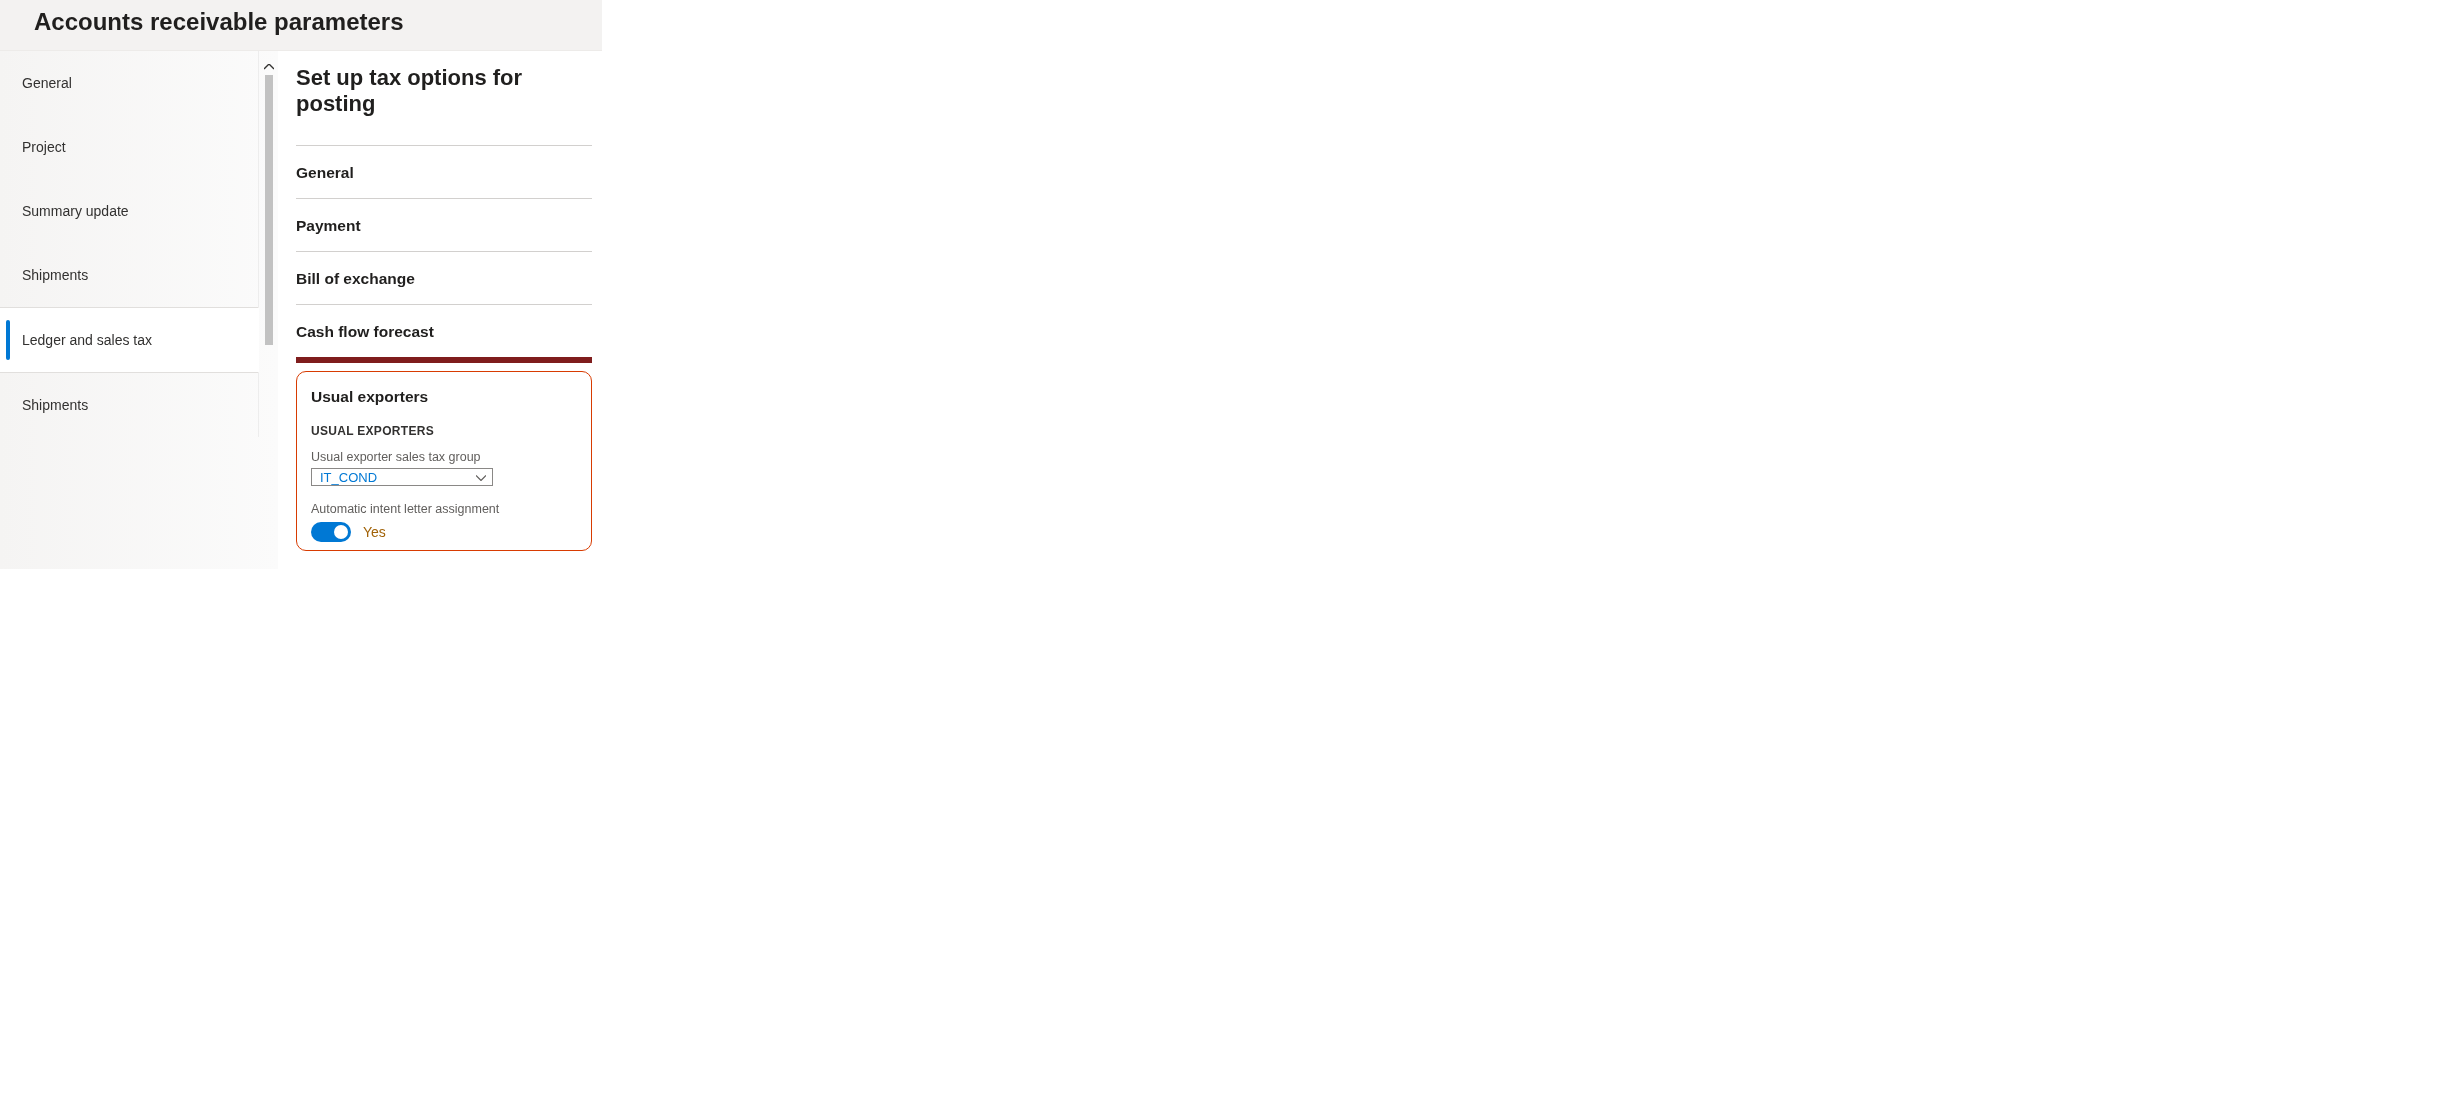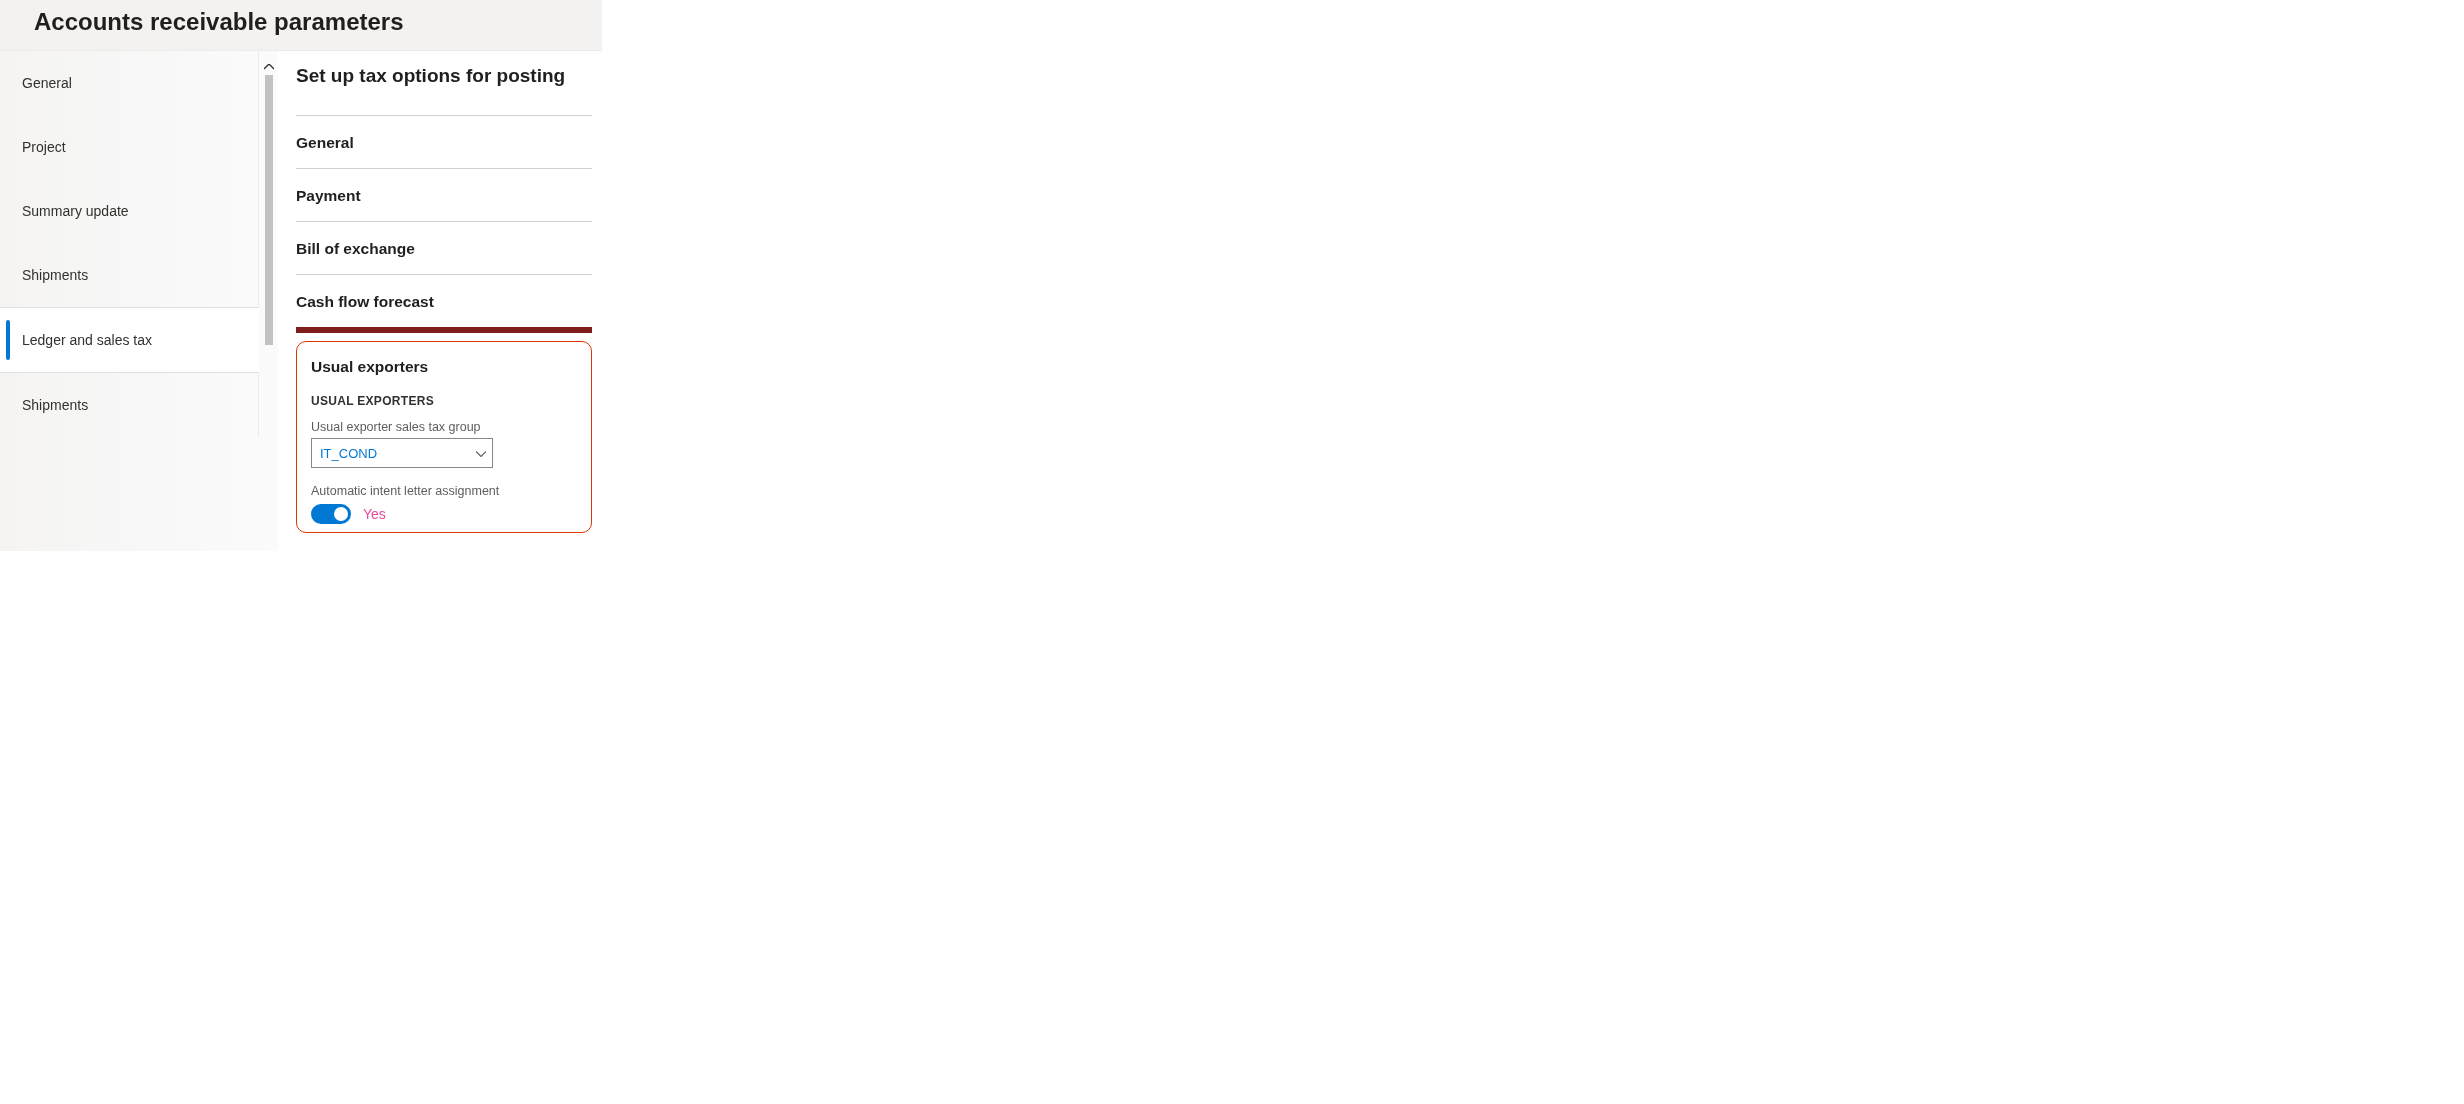--- a/index.html
+++ b/index.html
@@ -59,21 +59,21 @@
       align-items: center;
       padding-top: 8px;
     }
     .scroll-arrow { font-size: 12px; color: #323130; cursor: pointer; }
     .scroll-track { flex: 0 0 270px; width: 8px; background: #c2c2c2; margin-top: 2px; }
     .main-content {
       flex: 1;
       padding: 14px 10px 18px 18px;
     }
     .content-title {
-      font-size: 19px;
+      font-size: 22px;
       font-weight: 600;
       color: #201f1e;
       margin-bottom: 28px;
     }
     .section-header {
       font-size: 15.5px;
       font-weight: 600;
       color: #201f1e;
       padding: 18px 0 16px 0;
       border-top: 1px solid #d2d0ce;
@@ -98,21 +98,21 @@
     .field-label {
       font-size: 12.5px;
       color: #605e5c;
       margin-bottom: 4px;
     }
     .dropdown {
       display: flex;
       align-items: center;
       justify-content: space-between;
       border: 1px solid #8a8886;
-      height: 30px;
+      height: 18px;
       width: 182px;
       padding: 0 6px 0 8px;
       cursor: pointer;
       margin-bottom: 16px;
     }
     .dropdown-value { color: #0078d4; font-size: 13px; }
     .dropdown-chevron { font-size: 12px; color: #605e5c; }
     .toggle-row { display: flex; align-items: center; gap: 12px; margin-top: 6px; }
     .toggle {
       width: 40px;
@@ -125,21 +125,21 @@
     .toggle::after {
       content: "";
       position: absolute;
       right: 3px;
       top: 3px;
       width: 14px;
       height: 14px;
       background: #ffffff;
       border-radius: 50%;
     }
-    .toggle-label { font-size: 14px; color: #ec4899; }
+    .toggle-label { font-size: 14px; color: #a16207; }
   </style>
 </head>
 <body>
 
 <div class="page-container">
   <div class="header-bar">
     <h1 class="page-title">Accounts receivable parameters</h1>
   </div>
 
   <div class="body-layout">

